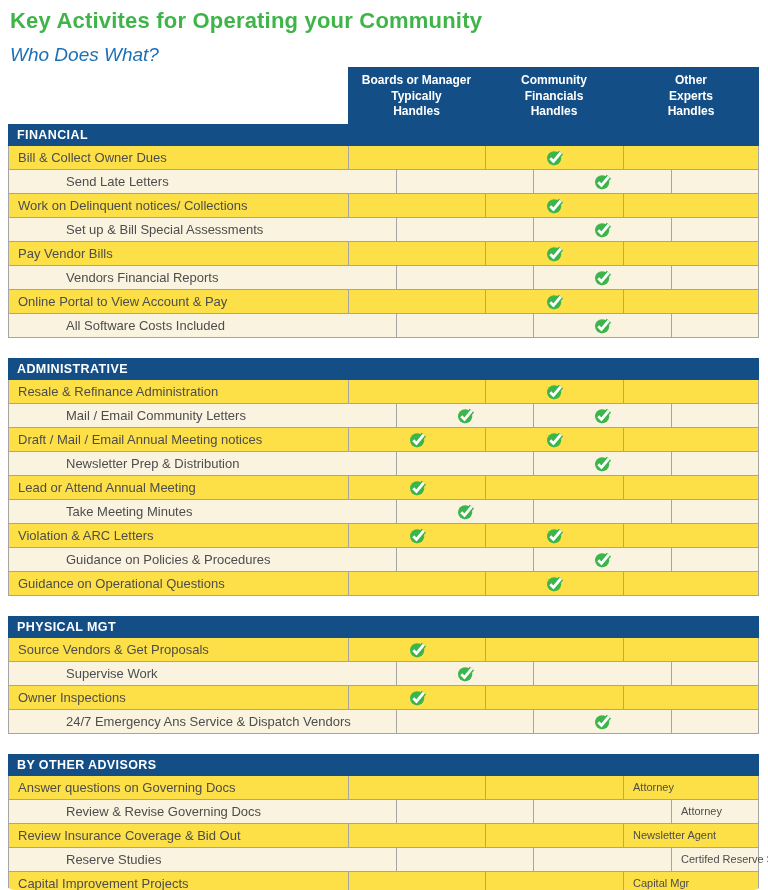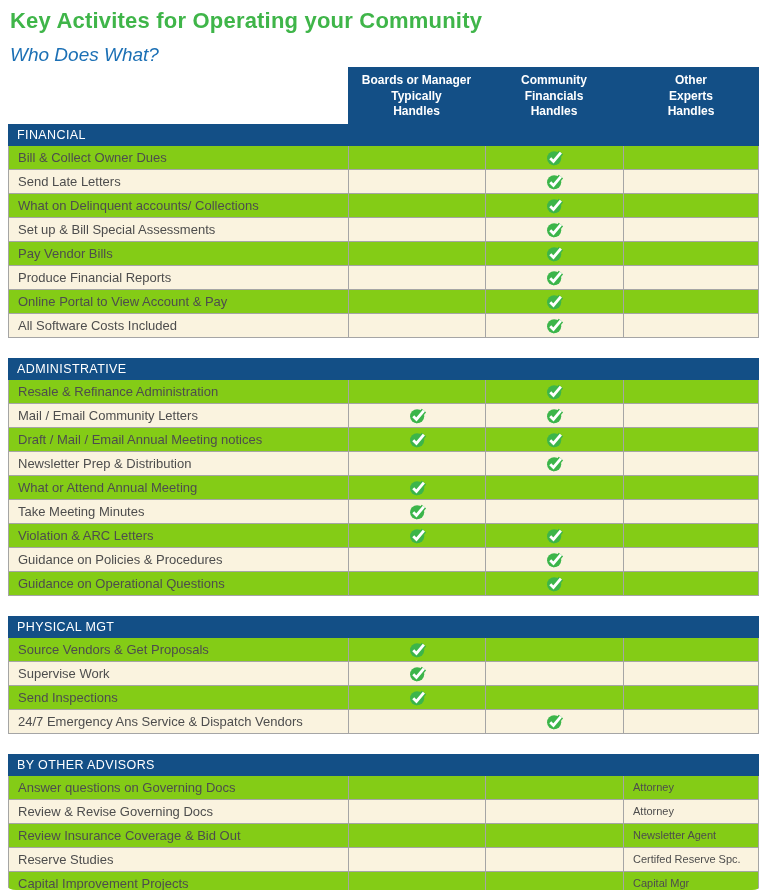--- a/index.html
+++ b/index.html
@@ -14,28 +14,28 @@
   .subtitle{position:absolute;left:10px;top:44px;font-size:19px;font-style:italic;
             color:var(--blue);}
   .table{position:absolute;left:8px;top:67px;width:751px;}
   .head-strip{position:relative;height:57px;}
   .col-headers{position:absolute;left:340px;top:0;width:411px;height:57px;
                background:var(--navy);display:grid;
                grid-template-columns:137px 138px 136px;}
   .col-header{color:#fff;font-size:12px;font-weight:bold;text-align:center;
               white-space:pre-line;line-height:1.3;display:flex;
               align-items:center;justify-content:center;padding-top:2px;}
-  .section-bar{background:var(--navy);color:#fff;font-size:12.5px;font-weight:normal;
+  .section-bar{background:var(--navy);color:#fff;font-size:12.5px;font-weight:bold;
                letter-spacing:.4px;height:22px;line-height:22px;padding-left:9px;
                box-sizing:border-box;}
   .section + .section .section-bar{margin-top:20px;}
   .rows{border-left:1px solid var(--border);border-right:1px solid var(--border);}
   .row{display:grid;grid-template-columns:339px 137px 138px 136px;
-       border-bottom:1px solid var(--border);min-height:23px;background:#84cc16;}
-  .row.cream{background:var(--cream);}
+       border-bottom:1px solid var(--border);min-height:23px;background:#fde047;}
+  .row.cream{background:var(--cream);padding-left:48px;}
   .cell{display:flex;align-items:center;box-sizing:border-box;}
   .cell + .cell{border-left:1px solid var(--border);}
   .cell.activity{padding:3px 4px 3px 9px;font-size:13px;color:var(--rowtext);}
   .cell.check{justify-content:center;}
   .cell.expert{padding:3px 4px 3px 9px;font-size:11px;color:var(--rowtext);
                line-height:1.25;}
   .check-icon{display:block;}
 </style>
 </head>
 <body>
@@ -80,21 +80,21 @@
               <div class="cell check">
                 <svg class="check-icon" width="17" height="17" viewBox="0 0 24 24">
                   <circle cx="11.5" cy="13" r="10" fill="#3CB54A"></circle>
                   <path d="M6 13 L10.5 17.5 L21 5" fill="none" stroke="#3CB54A" stroke-width="8"></path>
                   <path d="M6 13 L10.5 17.5 L21 5" fill="none" stroke="#ffffff" stroke-width="4"></path>
                 </svg>
               </div>
               <div class="cell expert"></div>
             </div>
             <div class="row">
-              <div class="cell activity">What on Delinquent accounts/ Collections</div>
+              <div class="cell activity">Work on Delinquent notices/ Collections</div>
               <div class="cell check"></div>
               <div class="cell check">
                 <svg class="check-icon" width="17" height="17" viewBox="0 0 24 24">
                   <circle cx="11.5" cy="13" r="10" fill="#3CB54A"></circle>
                   <path d="M6 13 L10.5 17.5 L21 5" fill="none" stroke="#3CB54A" stroke-width="8"></path>
                   <path d="M6 13 L10.5 17.5 L21 5" fill="none" stroke="#ffffff" stroke-width="4"></path>
                 </svg>
               </div>
               <div class="cell expert"></div>
             </div>
@@ -116,21 +116,21 @@
               <div class="cell check">
                 <svg class="check-icon" width="17" height="17" viewBox="0 0 24 24">
                   <circle cx="11.5" cy="13" r="10" fill="#3CB54A"></circle>
                   <path d="M6 13 L10.5 17.5 L21 5" fill="none" stroke="#3CB54A" stroke-width="8"></path>
                   <path d="M6 13 L10.5 17.5 L21 5" fill="none" stroke="#ffffff" stroke-width="4"></path>
                 </svg>
               </div>
               <div class="cell expert"></div>
             </div>
             <div class="row cream">
-              <div class="cell activity">Produce Financial Reports</div>
+              <div class="cell activity">Vendors Financial Reports</div>
               <div class="cell check"></div>
               <div class="cell check">
                 <svg class="check-icon" width="17" height="17" viewBox="0 0 24 24">
                   <circle cx="11.5" cy="13" r="10" fill="#3CB54A"></circle>
                   <path d="M6 13 L10.5 17.5 L21 5" fill="none" stroke="#3CB54A" stroke-width="8"></path>
                   <path d="M6 13 L10.5 17.5 L21 5" fill="none" stroke="#ffffff" stroke-width="4"></path>
                 </svg>
               </div>
               <div class="cell expert"></div>
             </div>
@@ -217,21 +217,21 @@
               <div class="cell check">
                 <svg class="check-icon" width="17" height="17" viewBox="0 0 24 24">
                   <circle cx="11.5" cy="13" r="10" fill="#3CB54A"></circle>
                   <path d="M6 13 L10.5 17.5 L21 5" fill="none" stroke="#3CB54A" stroke-width="8"></path>
                   <path d="M6 13 L10.5 17.5 L21 5" fill="none" stroke="#ffffff" stroke-width="4"></path>
                 </svg>
               </div>
               <div class="cell expert"></div>
             </div>
             <div class="row">
-              <div class="cell activity">What or Attend Annual Meeting</div>
+              <div class="cell activity">Lead or Attend Annual Meeting</div>
               <div class="cell check">
                 <svg class="check-icon" width="17" height="17" viewBox="0 0 24 24">
                   <circle cx="11.5" cy="13" r="10" fill="#3CB54A"></circle>
                   <path d="M6 13 L10.5 17.5 L21 5" fill="none" stroke="#3CB54A" stroke-width="8"></path>
                   <path d="M6 13 L10.5 17.5 L21 5" fill="none" stroke="#ffffff" stroke-width="4"></path>
                 </svg>
               </div>
               <div class="cell check"></div>
               <div class="cell expert"></div>
             </div>
@@ -316,21 +316,21 @@
                 <svg class="check-icon" width="17" height="17" viewBox="0 0 24 24">
                   <circle cx="11.5" cy="13" r="10" fill="#3CB54A"></circle>
                   <path d="M6 13 L10.5 17.5 L21 5" fill="none" stroke="#3CB54A" stroke-width="8"></path>
                   <path d="M6 13 L10.5 17.5 L21 5" fill="none" stroke="#ffffff" stroke-width="4"></path>
                 </svg>
               </div>
               <div class="cell check"></div>
               <div class="cell expert"></div>
             </div>
             <div class="row">
-              <div class="cell activity">Send Inspections</div>
+              <div class="cell activity">Owner Inspections</div>
               <div class="cell check">
                 <svg class="check-icon" width="17" height="17" viewBox="0 0 24 24">
                   <circle cx="11.5" cy="13" r="10" fill="#3CB54A"></circle>
                   <path d="M6 13 L10.5 17.5 L21 5" fill="none" stroke="#3CB54A" stroke-width="8"></path>
                   <path d="M6 13 L10.5 17.5 L21 5" fill="none" stroke="#ffffff" stroke-width="4"></path>
                 </svg>
               </div>
               <div class="cell check"></div>
               <div class="cell expert"></div>
             </div>

